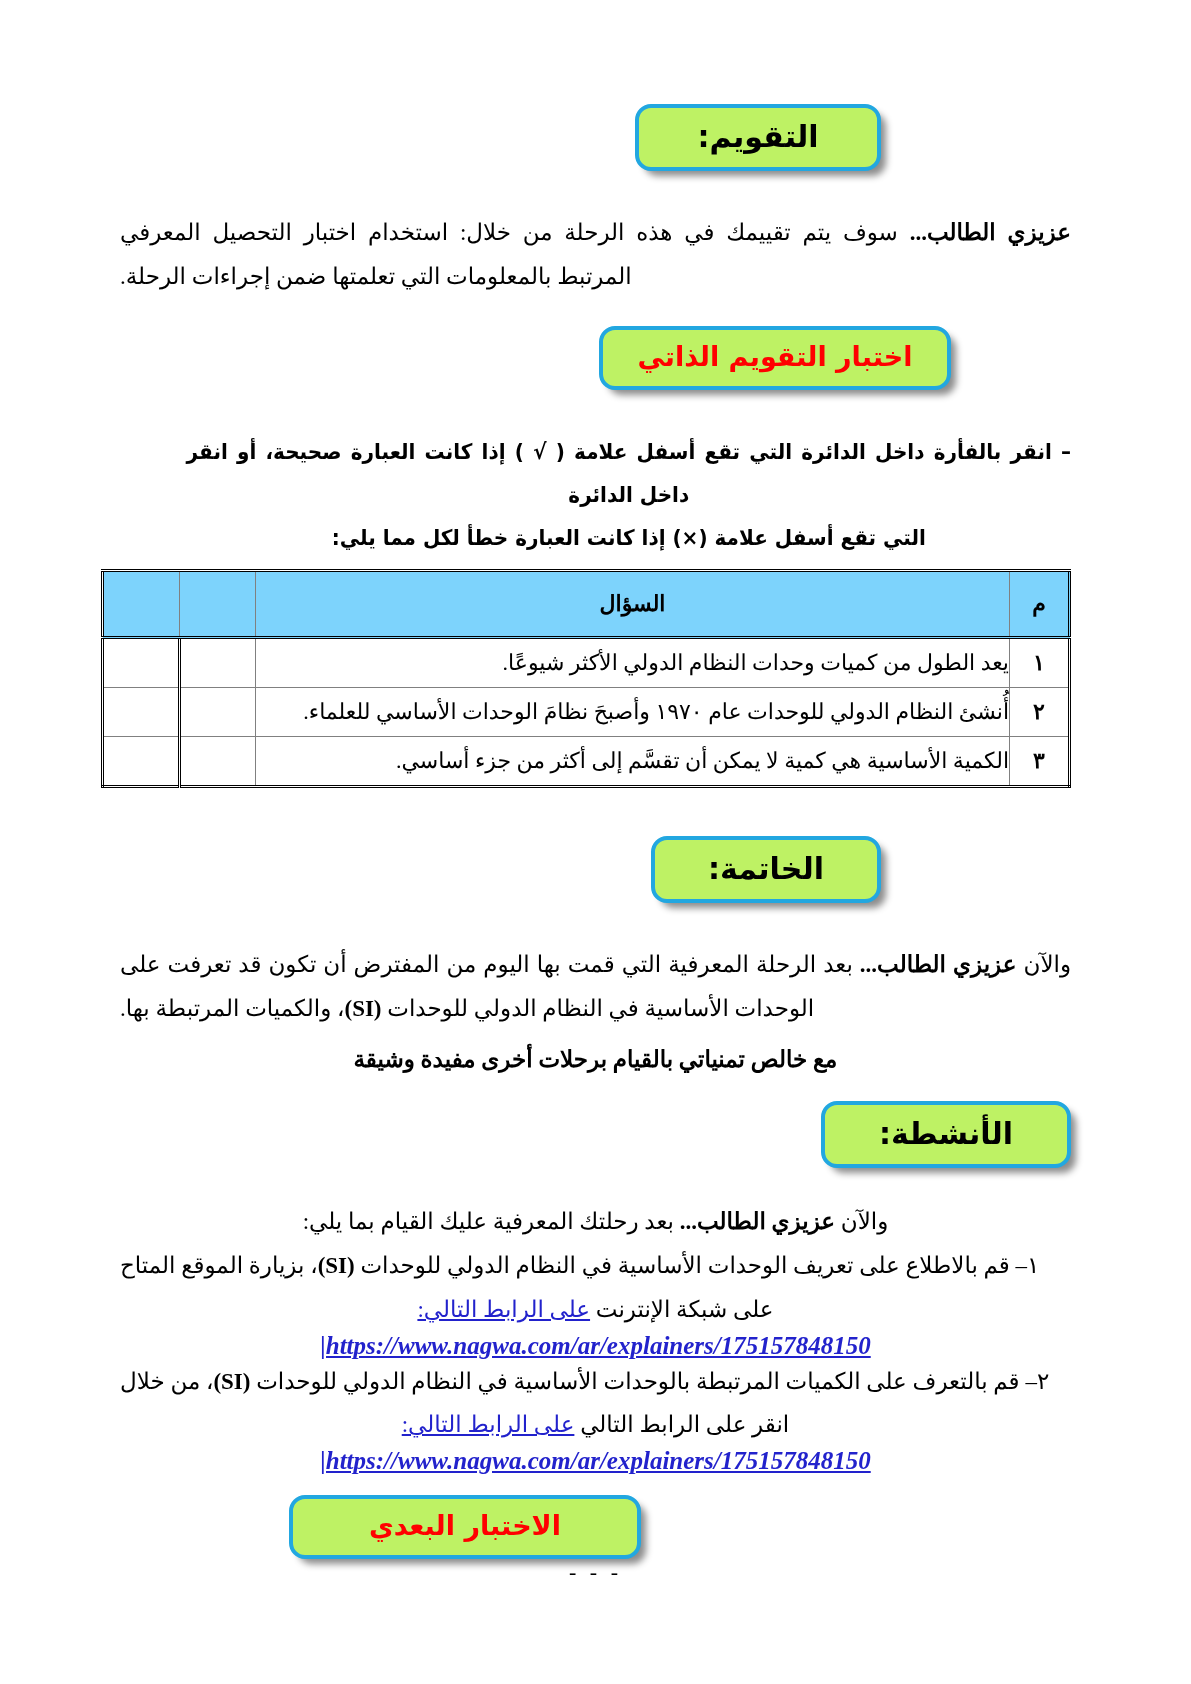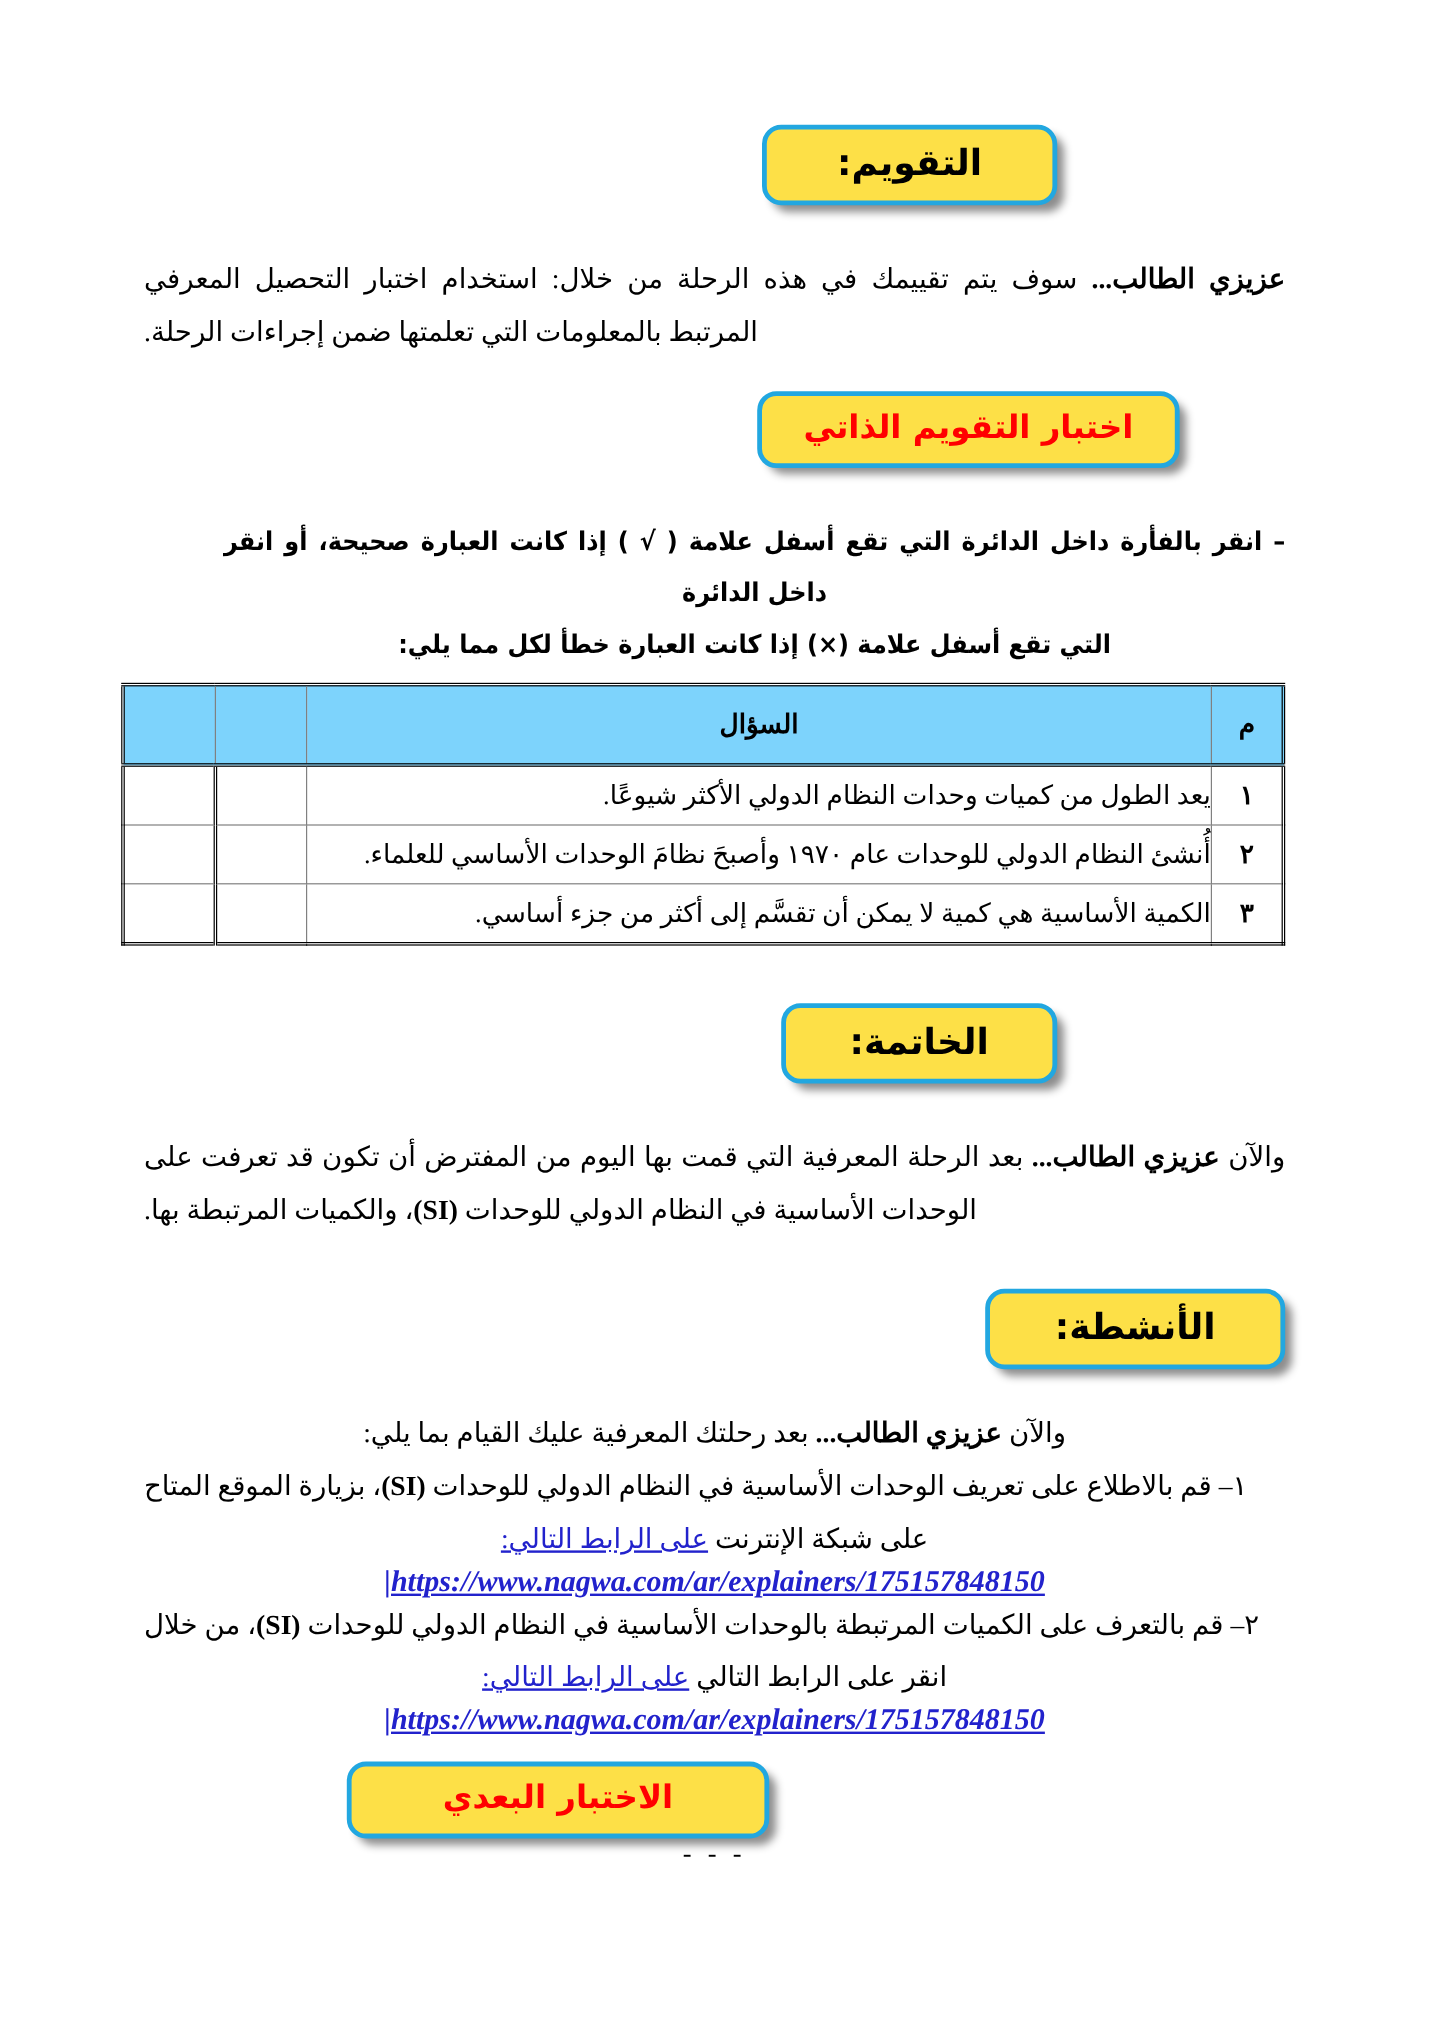--- a/index.html
+++ b/index.html
@@ -26,39 +26,39 @@
 
   
   .title-box-row {
     display: flex;
     justify-content: flex-start;
     width: 100%;
   }
   .title-box {
     border: 4px solid #22a7e0;
     border-radius: 16px;
-    background: #fde047;
+    background: #bef264;
     box-shadow: 7px 7px 7px -2px rgba(0,0,0,0.45);
     padding: 12px 34px 14px 34px;
     text-align: center;
     box-sizing: border-box;
     line-height: 1.1;
   }
   .title-box .title-text {
     font-family: "DejaVu Sans", "Liberation Sans", sans-serif;
     font-weight: bold;
     font-size: 30px;
     letter-spacing: -1px;
     white-space: nowrap;
   }
   .title-box.black .title-text { color: #000000; }
   .title-box.red .title-text   { color: #ff0000; font-size: 27px; }
 
   .tb-taqweem   { width: 246px; margin-right: 190px; }
-  .tb-selftest  { width: 352px; margin-right: 88px; }
+  .tb-selftest  { width: 352px; margin-right: 120px; }
   .tb-khatima   { width: 230px; margin-right: 190px; }
   .tb-anshita   { width: 250px; }
   .tb-posttest  { width: 352px; margin-right: 430px; }
 
   
   .para {
     font-size: 23px;
     line-height: 1.9;
     text-align: justify;
     text-align-last: left;
@@ -261,20 +261,21 @@
 
   <div class="sp-40"></div>
 
   <p class="para">
     <span>والآن </span><span class="b">عزيزي الطالب...</span><span> بعد الرحلة المعرفية التي قمت بها اليوم من المفترض أن تكون قد تعرفت</span>
     <span>على الوحدات الأساسية في النظام الدولي للوحدات </span><span class="latin">(SI)</span><span>، والكميات المرتبطة بها.</span>
   </p>
 
   <div class="sp-16"></div>
 
+  <p class="emph-center">مع خالص تمنياتي بالقيام برحلات أخرى مفيدة وشيقة</p>
 
   <div class="sp-28"></div>
 
   <div class="title-box-row">
     <div class="title-box black tb-anshita">
       <span class="title-text">الأنشطة:</span>
     </div>
   </div>
 
   <div class="sp-32"></div>

